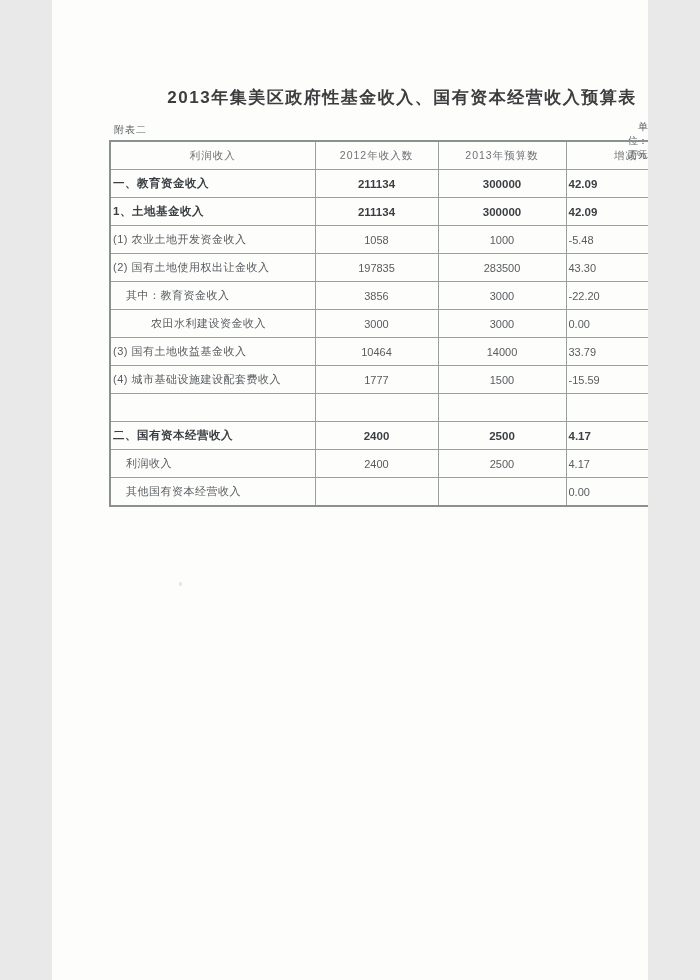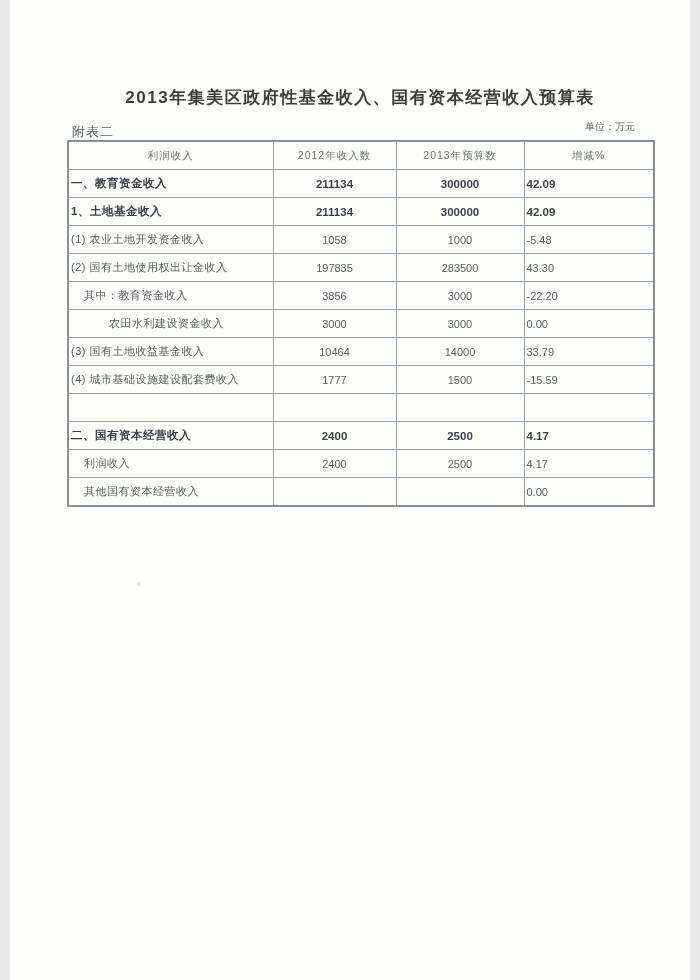--- a/index.html
+++ b/index.html
@@ -1,32 +1,32 @@
 <!DOCTYPE html>
 <html><head>
 <meta charset="utf-8">
 <style>
   html,body { margin:0; padding:0; background:#e9e9e9; }
   .page {
     position:relative;
-    width:680px; height:980px;
+    width:596px; height:980px;
     margin:0 auto;
     background:#fdfdfc;
     font-family:"Liberation Sans","DejaVu Sans",sans-serif;
     overflow:hidden;
   }
   .doc-title {
     position:absolute; top:86px; left:0; width:700px;
     text-align:center;
     font-size:17px; font-weight:bold;
     color:#3c3d3e; letter-spacing:1.5px;
   }
   .annex-label {
     position:absolute; top:123px; left:62px;
-    font-size:13px; color:#5a5e60; letter-spacing:1px;
+    font-size:10px; color:#5a5e60; letter-spacing:1px;
   }
   .unit-label {
     position:absolute; top:120px; left:575px;
     font-size:10px; color:#5a5e60;text-align:right;
   }
   table.budget {
     position:absolute; top:140px; left:57px;
     width:586px;
     border-collapse:collapse; table-layout:fixed;
     border:2px solid #8b9090;

